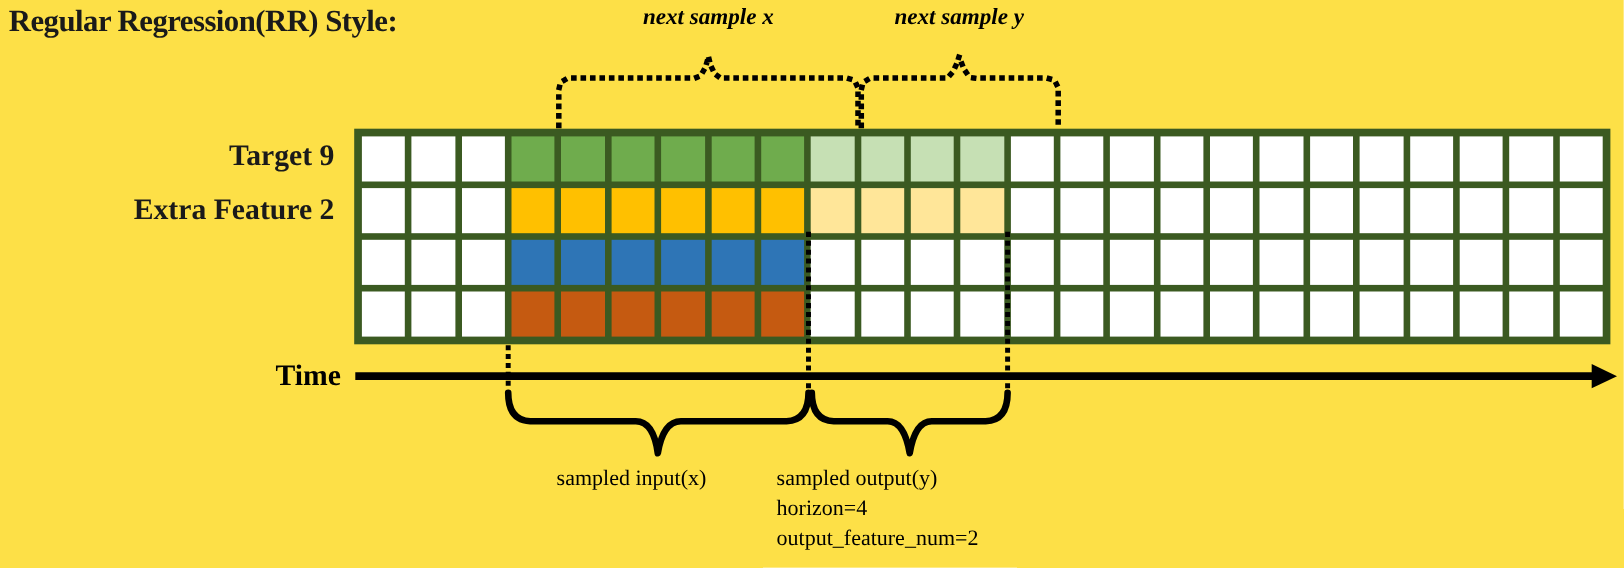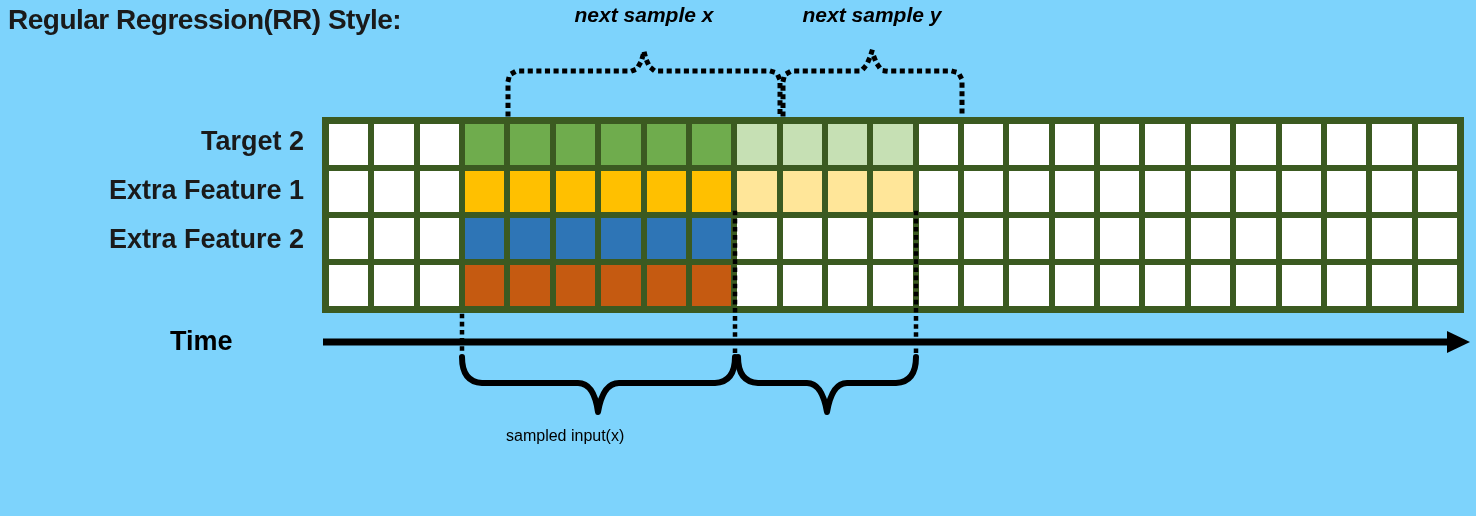--- a/index.html
+++ b/index.html
@@ -1,57 +1,56 @@
 <!DOCTYPE html>
 <html><head>
 <meta charset="utf-8">
 <style>
   html,body{margin:0;padding:0;background:#fff;}
   body{width:1476px;height:516px;overflow:hidden;font-family:"Liberation Sans",sans-serif;}
-  .canvas{position:relative;width:1476px;height:516px;background:#7dd3fc;}
+  .canvas{position:relative;width:1476px;height:516px;background:#fde047;font-family:Liberation Serif, serif;}
 
   .title{position:absolute;left:8px;top:4px;font-size:28px;font-weight:bold;color:#1a1a1a;letter-spacing:-0.5px;white-space:nowrap;}
 
   .top-label{position:absolute;top:3px;transform:translateX(-50%);font-size:21px;font-style:italic;font-weight:bold;color:#000;white-space:nowrap;}
   .top-label.x{left:644px;}
   .top-label.y{left:872px;}
 
   .row-labels{position:absolute;left:0;top:117px;width:312px;height:196px;
     display:grid;grid-template-rows:repeat(4,1fr);}
   .row-labels .lbl{display:flex;align-items:center;justify-content:flex-end;
     padding-right:8px;font-size:27px;font-weight:bold;color:#1a1a1a;white-space:nowrap;}
 
   .grid{position:absolute;left:322px;top:117px;width:1142px;height:196px;
     box-sizing:border-box;padding:7px;
     display:grid;grid-template-columns:repeat(25,1fr);grid-template-rows:repeat(4,1fr);
     gap:6px;}
   .cell{background:#fff;}
 
   .overlay{position:absolute;left:0;top:0;width:1476px;height:516px;pointer-events:none;}
 
-  .time-label{position:absolute;left:170px;top:326px;width:140px;text-align:left;
+  .time-label{position:absolute;left:170px;top:326px;width:140px;text-align:right;
     font-size:27px;font-weight:bold;color:#000;}
 
-  .caption{position:absolute;top:422px;font-size:16px;line-height:27px;color:#000;white-space:nowrap;}
+  .caption{position:absolute;top:422px;font-size:20px;line-height:27px;color:#000;white-space:nowrap;}
   .caption.left{left:506px;}
   .caption.right{left:706px;}
 </style>
 </head>
 <body>
 
 <div class="canvas">
 
   <div class="title">Regular Regression(RR) Style:</div>
 
   <div class="top-label x">next sample x</div>
   <div class="top-label y">next sample y</div>
 
   <div class="row-labels">
-    <div class="lbl">Target 2</div>
-    <div class="lbl">Extra Feature 1</div>
+    <div class="lbl">Target 9</div>
     <div class="lbl">Extra Feature 2</div>
   </div>
 
   <div class="grid" id="grid" style="background: rgb(59, 90, 33);">
       <div class="cell"></div>
       <div class="cell"></div>
       <div class="cell"></div>
       <div class="cell" style="background: rgb(111, 172, 77);"></div>
       <div class="cell" style="background: rgb(111, 172, 77);"></div>
       <div class="cell" style="background: rgb(111, 172, 77);"></div>
@@ -168,14 +167,19 @@
     <line x1="323" y1="342" x2="1449" y2="342" stroke="#000" stroke-width="7"></line>
     <polygon points="1447,331 1447,353 1470,342" fill="#000"></polygon>
   </svg>
 
   <div class="time-label">Time</div>
 
   <div class="caption left">
     <div>sampled input(x)</div>
   </div>
 
+  <div class="caption right">
+    <div>sampled output(y)</div>
+    <div>horizon=4</div>
+    <div>output_feature_num=2</div>
+  </div>
 
 </div>
 
 </body></html>

